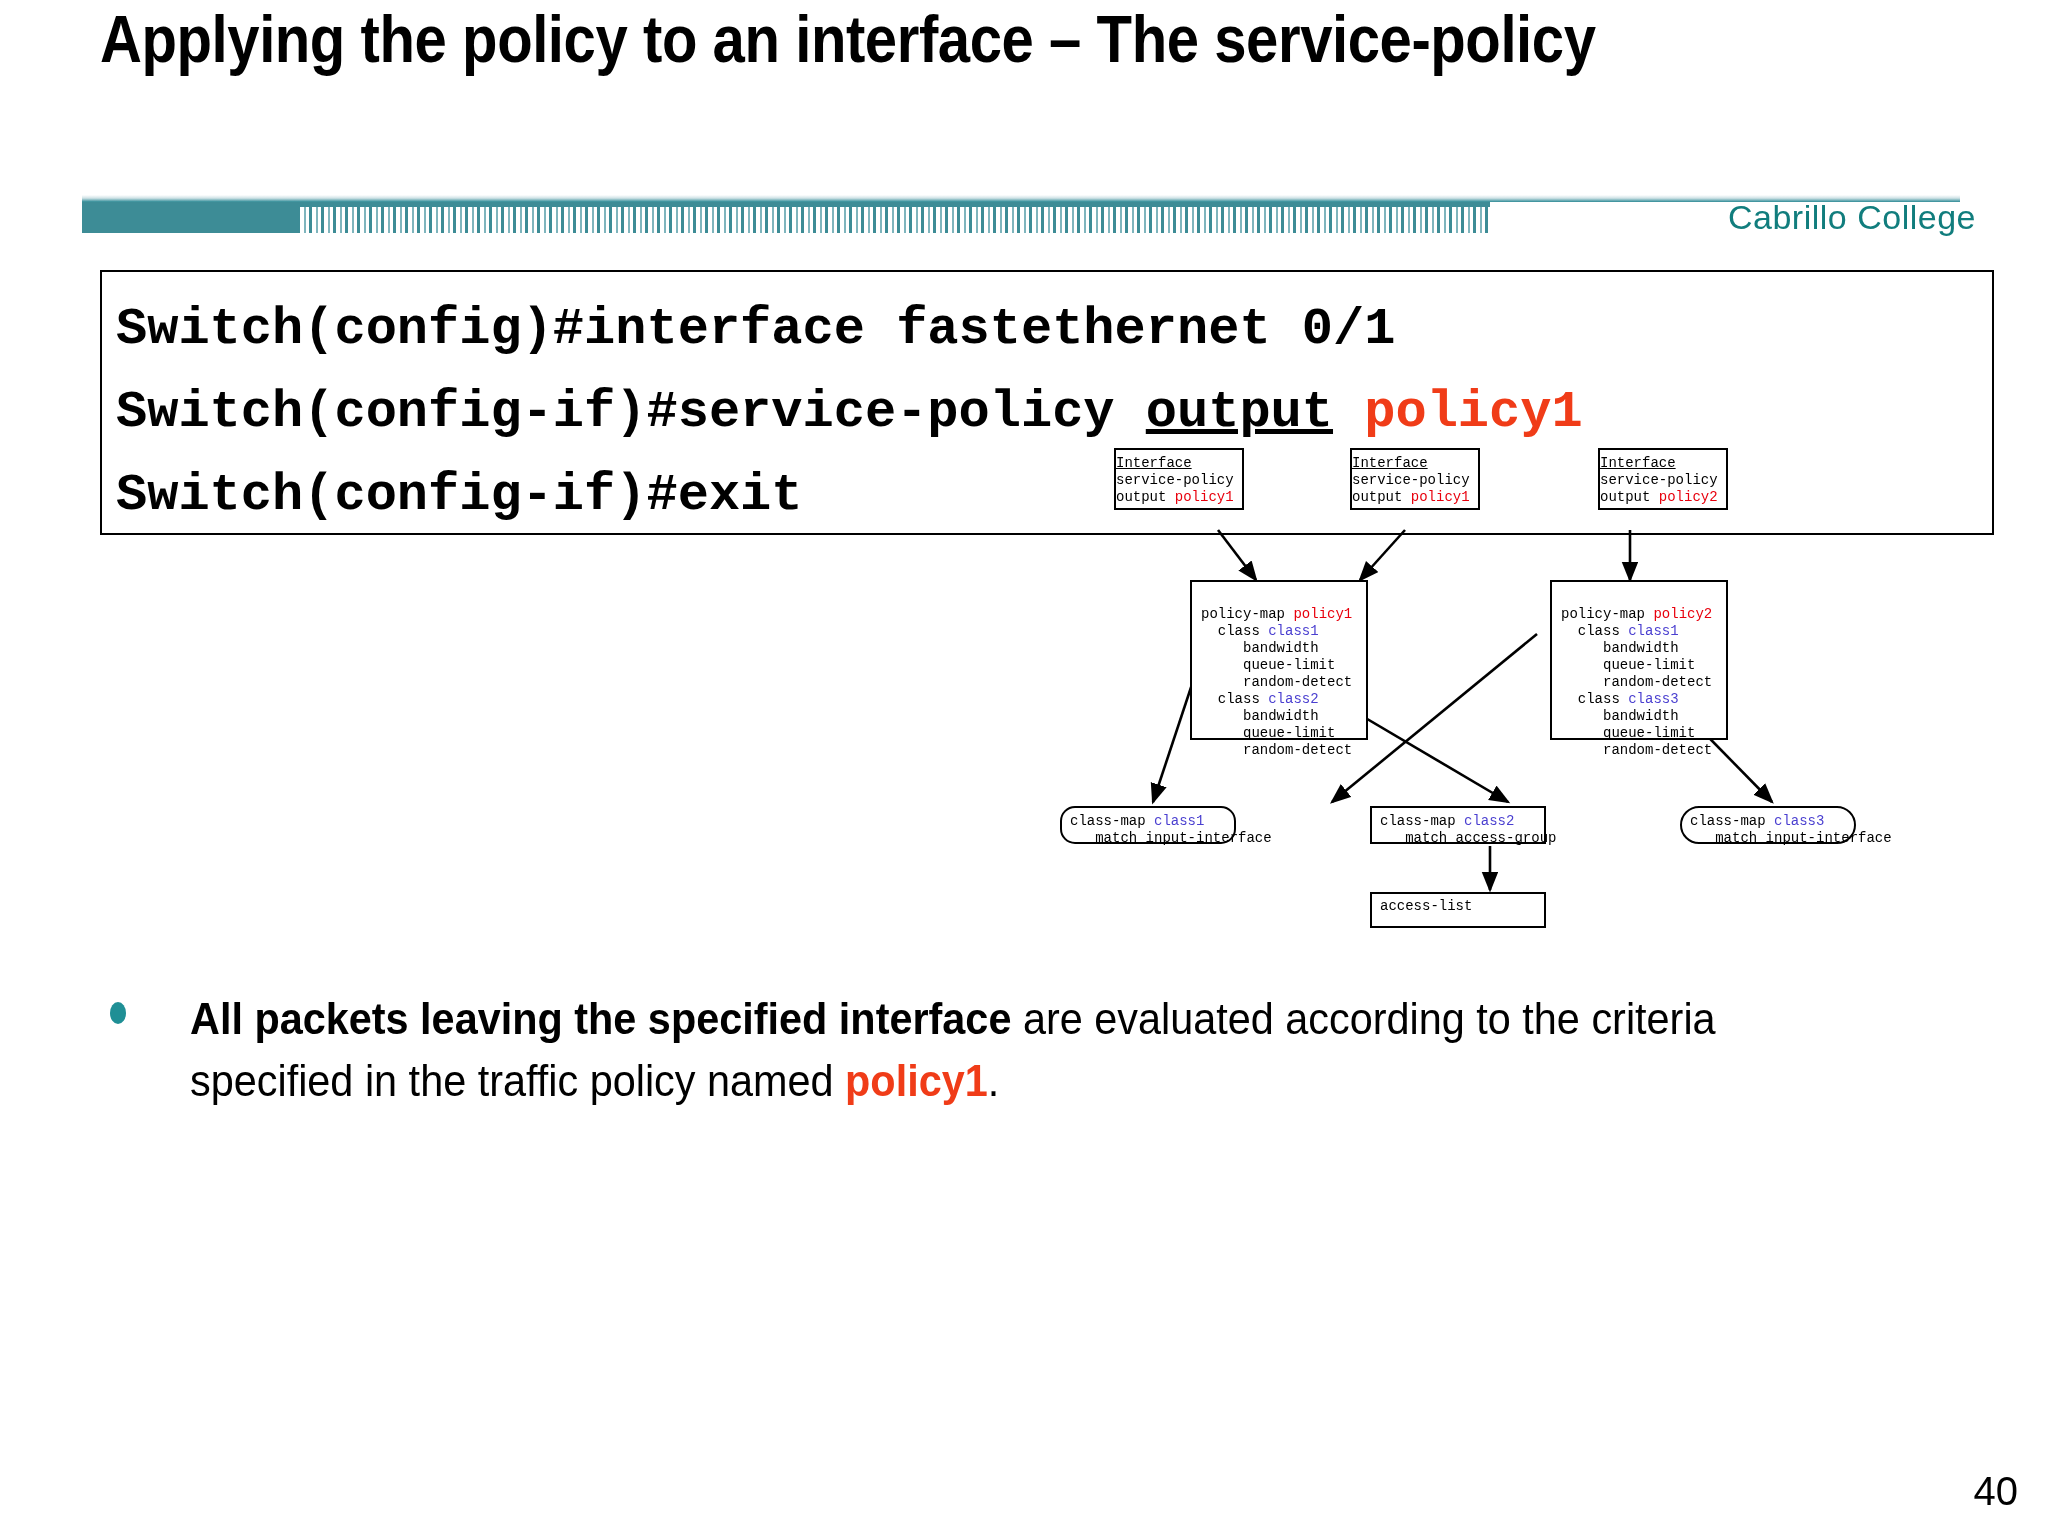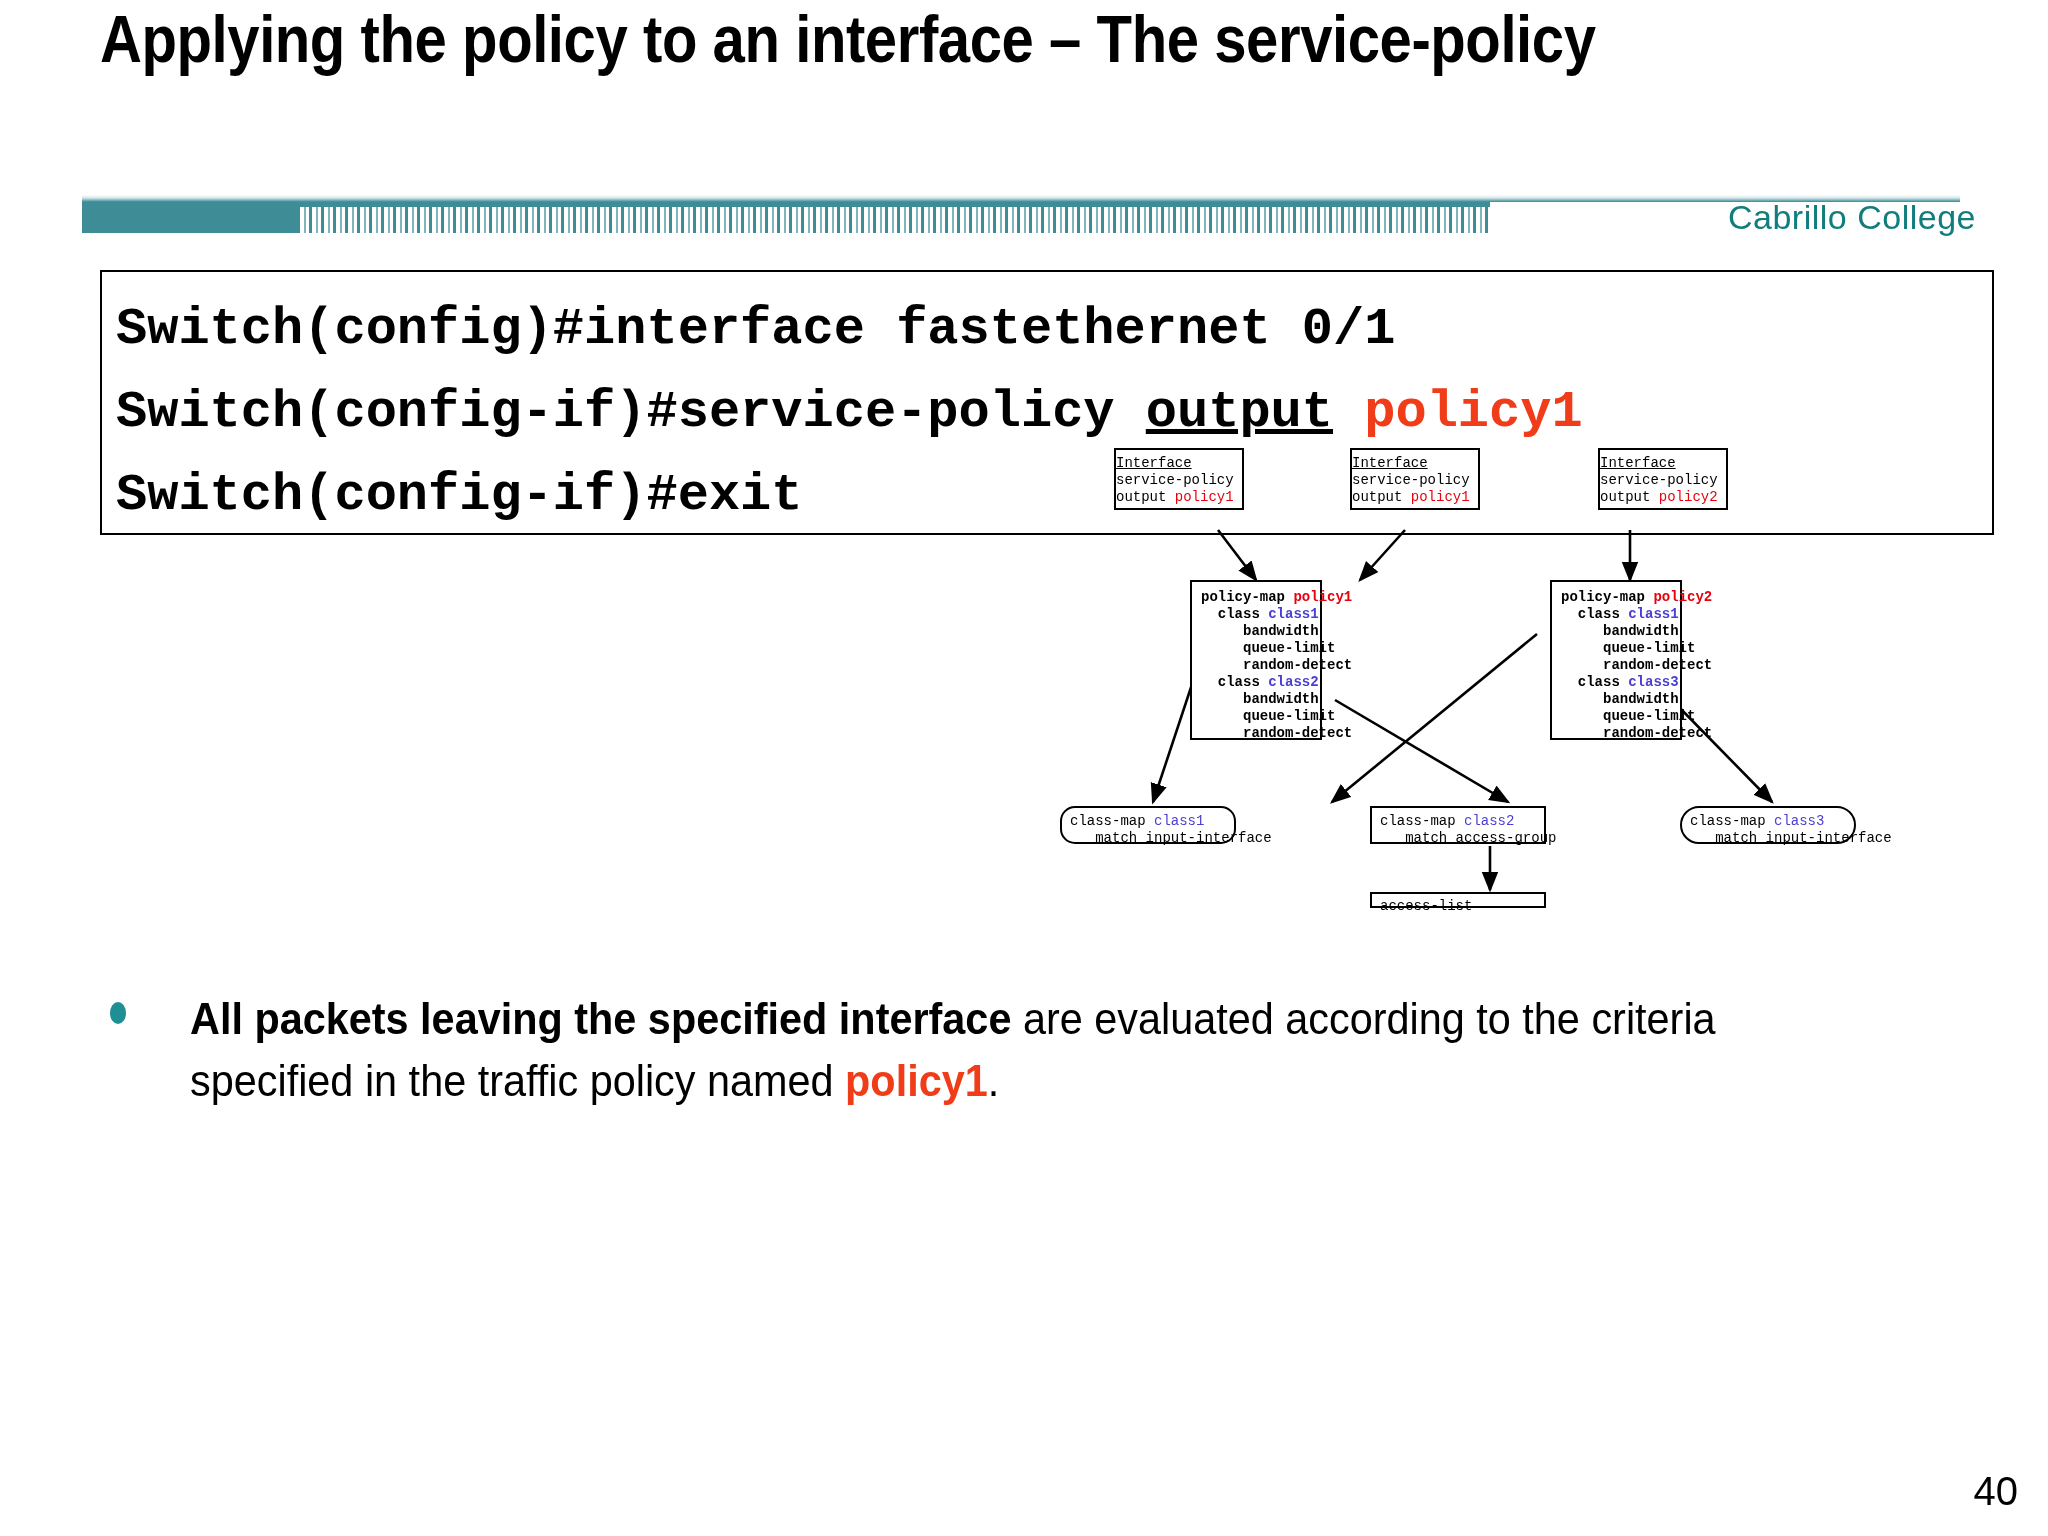--- a/index.html
+++ b/index.html
@@ -106,23 +106,23 @@
     font-size:14px;
     line-height:17px;
     color:#000000;
     white-space:pre;
     z-index:3;
   }
   .dbox .red{ color:#e8000d; }
   .dbox .blue{ color:#4a3fd0; }
   .dbox .ul{ text-decoration:underline; }
   .if-box{ width:130px; height:62px; padding:5px 0 0 0; }
-  .pm-box{ width:132px; height:160px; padding:7px 0 0 9px;font-weight:bold; }
+  .pm-box{ width:178px; height:160px; padding:24px 0 0 9px; }
   .cm-box{ width:176px; height:38px; padding:5px 0 0 8px; }
-  .al-box{ width:176px; height:16px; padding:4px 0 0 8px; }
+  .al-box{ width:176px; height:36px; padding:4px 0 0 8px; }
 
   
   #bullet-row{
     position:absolute;
     left:110px; top:988px;
     width:1800px;
   }
   #bullet-dot{
     position:absolute;
     left:0; top:14px;

